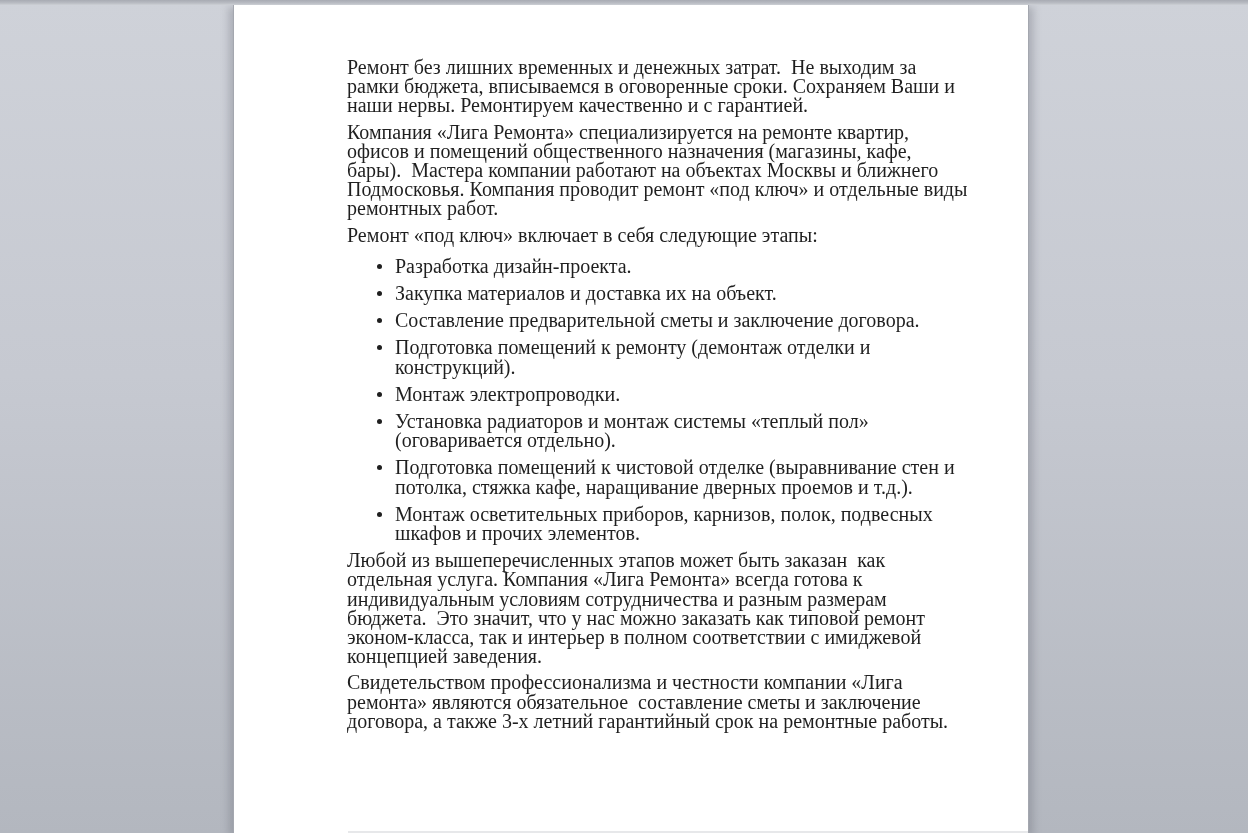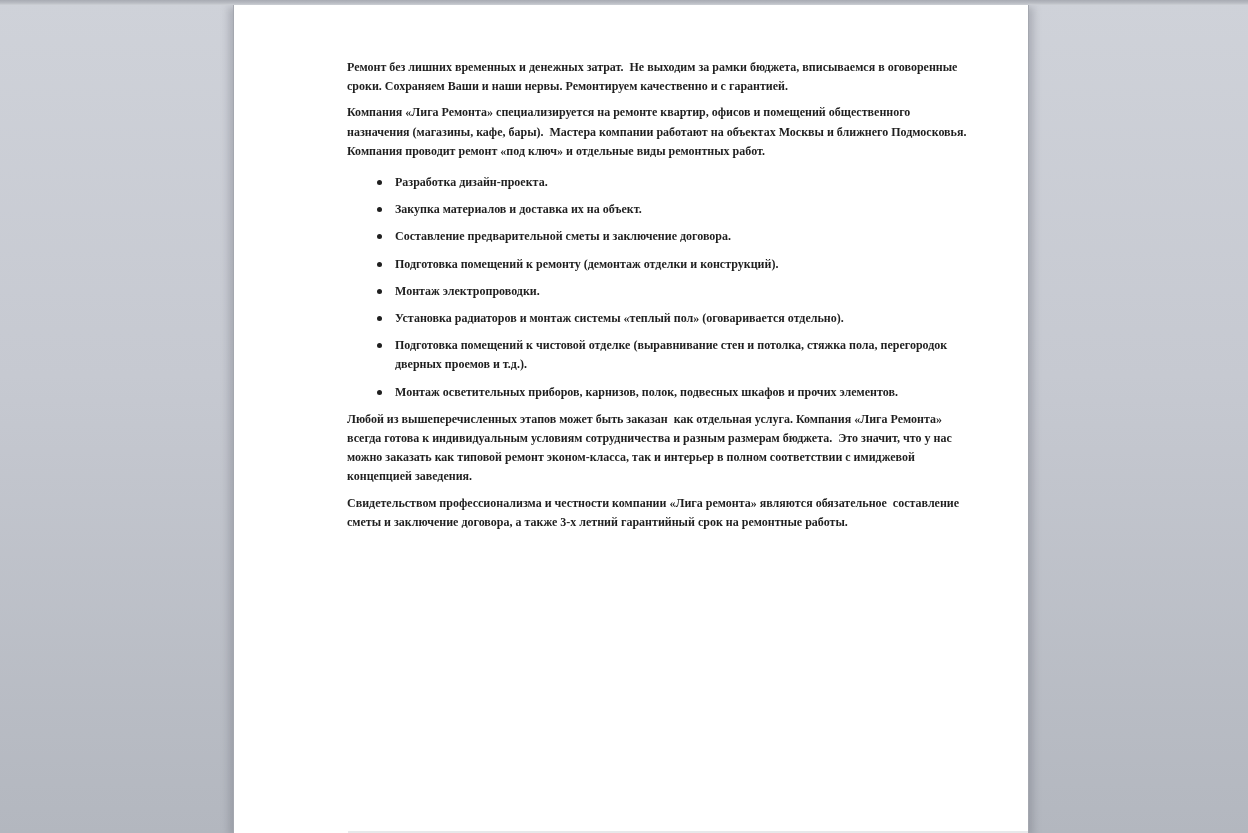--- a/index.html
+++ b/index.html
@@ -27,25 +27,24 @@
     border-left: 1px solid #a4a7af;
     border-right: 1px solid #a4a7af;
     box-shadow: -5px 3px 7px rgba(105,109,120,0.30), 5px 3px 7px rgba(105,109,120,0.30);
     z-index: 2;
   }
   .content {
     position: absolute;
     top: 0; left: 0;
     width: 100%;
     padding: 54px 60px 0 113px;
-    font-size: 12px;
+    font-size: 20px;
     line-height: 19.2px;
     color: #1f1f1f;
     text-align: left;
-    font-weight: bold;
   }
   .content p {
     margin: 0 0 7px 0;
     white-space: pre-wrap;
   }
   ul.stages {
     list-style: none;
     margin: 12px 0 3px 0;
     padding: 0;
   }
@@ -75,29 +74,30 @@
 
 <div class="viewport-top-strip"></div>
 
 <div class="page">
   <div class="content">
 
     <p>Ремонт без лишних временных и денежных затрат.  Не выходим за рамки бюджета, вписываемся в оговоренные сроки. Сохраняем Ваши и наши нервы. Ремонтируем качественно и с гарантией.</p>
 
     <p>Компания «Лига Ремонта» специализируется на ремонте квартир, офисов и помещений общественного назначения (магазины, кафе, бары).  Мастера компании работают на объектах Москвы и ближнего Подмосковья. Компания проводит ремонт «под ключ» и отдельные виды ремонтных работ.</p>
 
+    <p>Ремонт «под ключ» включает в себя следующие этапы:</p>
 
     <ul class="stages">
       <li>Разработка дизайн-проекта.</li>
       <li>Закупка материалов и доставка их на объект.</li>
       <li>Составление предварительной сметы и заключение договора.</li>
       <li>Подготовка помещений к ремонту (демонтаж отделки и конструкций).</li>
       <li>Монтаж электропроводки.</li>
       <li>Установка радиаторов и монтаж системы «теплый пол» (оговаривается отдельно).</li>
-      <li>Подготовка помещений к чистовой отделке (выравнивание стен и потолка, стяжка пола, перегородок дверных проемов и т.д.).</li>
+      <li>Подготовка помещений к чистовой отделке (выравнивание стен и потолка, стяжка кафе, наращивание дверных проемов и т.д.).</li>
       <li>Монтаж осветительных приборов, карнизов, полок, подвесных шкафов и прочих элементов.</li>
     </ul>
 
     <p>Любой из вышеперечисленных этапов может быть заказан  как отдельная услуга. Компания «Лига Ремонта» всегда готова к индивидуальным условиям сотрудничества и разным размерам бюджета.  Это значит, что у нас можно заказать как типовой ремонт эконом-класса, так и интерьер в полном соответствии с имиджевой концепцией заведения.</p>
 
     <p>Свидетельством профессионализма и честности компании «Лига ремонта» являются обязательное  составление сметы и заключение договора, а также 3-х летний гарантийный срок на ремонтные работы.</p>
 
   </div>
   <div class="clipped-next-line"></div>
 </div>

